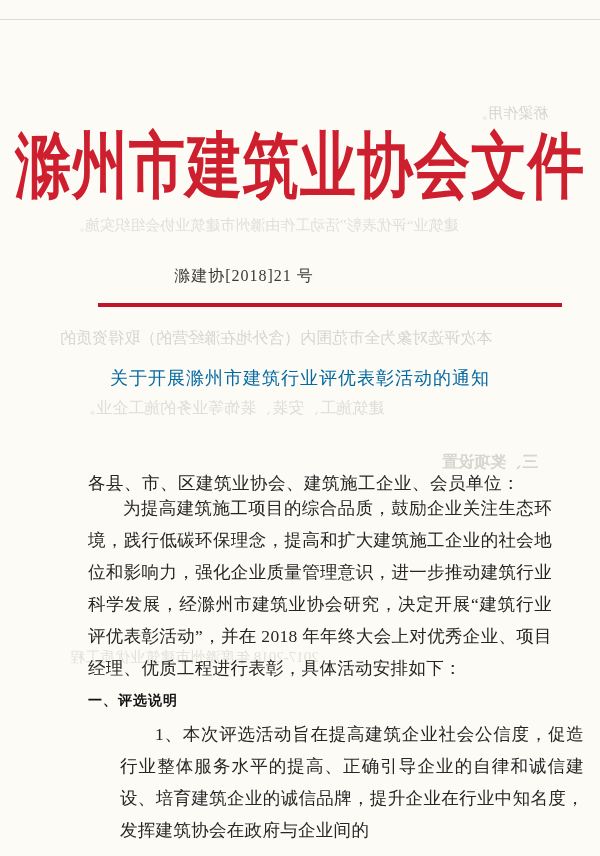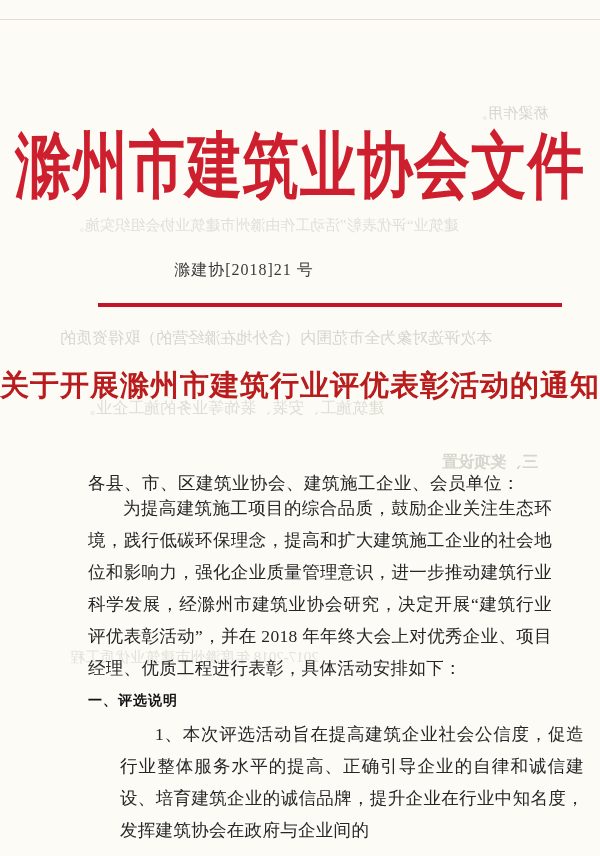--- a/index.html
+++ b/index.html
@@ -24,32 +24,32 @@
     text-align:center;
     font-size:56px;font-weight:900;
     color:#ce1f2e;
     letter-spacing:1px;
     transform:scaleY(1.28);
     transform-origin:top center;
     font-family:"Liberation Serif","DejaVu Serif",serif;
     white-space:nowrap;
   }
   .doc-number{
-    position:absolute;left:0;top:260px;width:488px;
+    position:absolute;left:0;top:266px;width:488px;
     text-align:center;
     font-size:16px;color:#3a3a3a;letter-spacing:1px;
   }
   .red-rule{
     position:absolute;left:98px;top:303px;width:464px;height:4px;
     background:#c3152a;
   }
   .notice-title{
     position:absolute;left:0;top:366px;width:600px;
     text-align:center;
-    font-size:29px;font-weight:bold;color:#b91c1c;
+    font-size:18px;font-weight:normal;color:#0369a1;
     font-family:"Liberation Sans","DejaVu Sans",sans-serif;
     letter-spacing:1px;
   }
   .body-block{
     position:absolute;left:88px;width:464px;
     font-size:17.5px;line-height:32px;color:#262626;
     text-align:justify;
   }
   .salutation{top:448px;letter-spacing:.5px;margin-top:19px;}
   .para1{top:492px;text-indent:2em;letter-spacing:.3px;}

